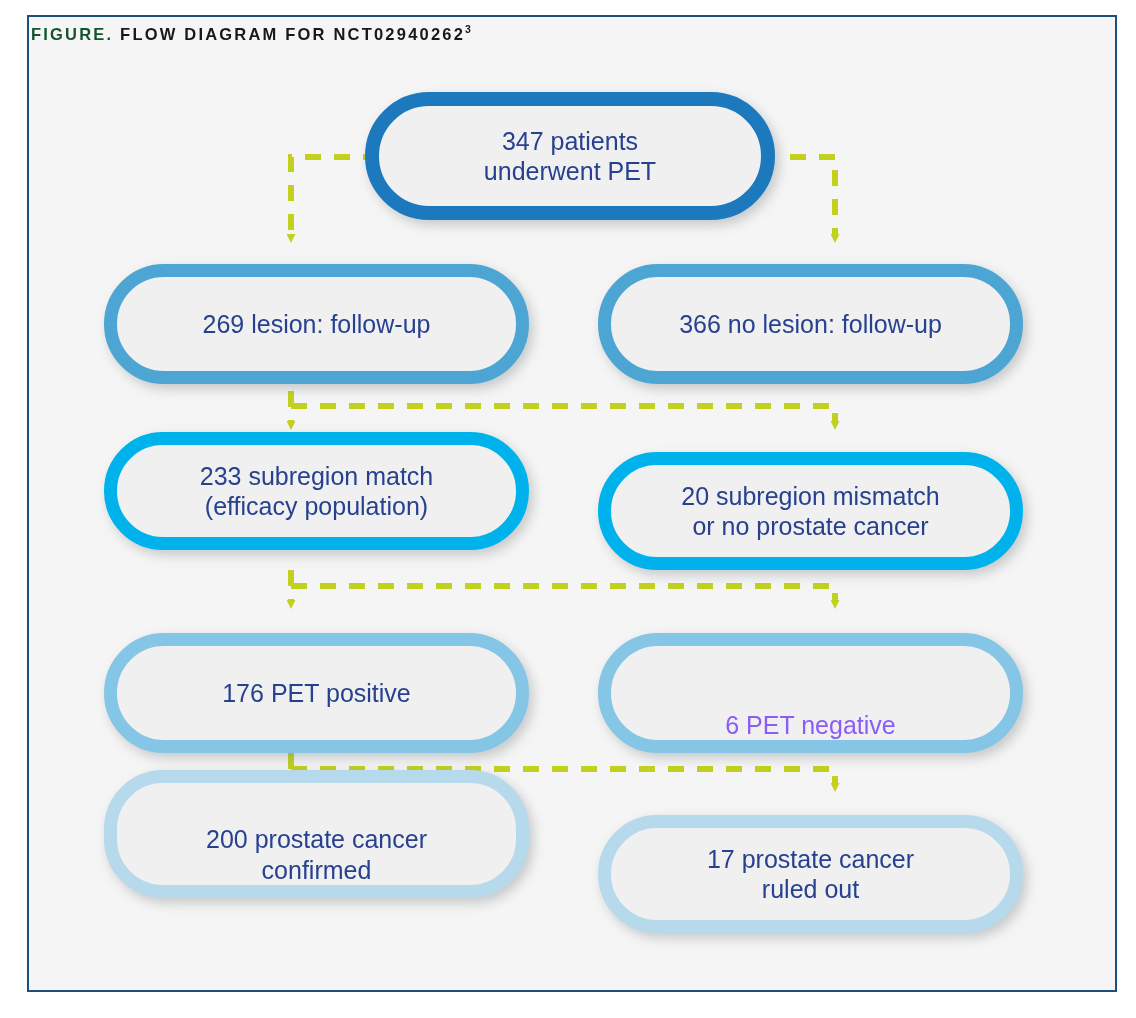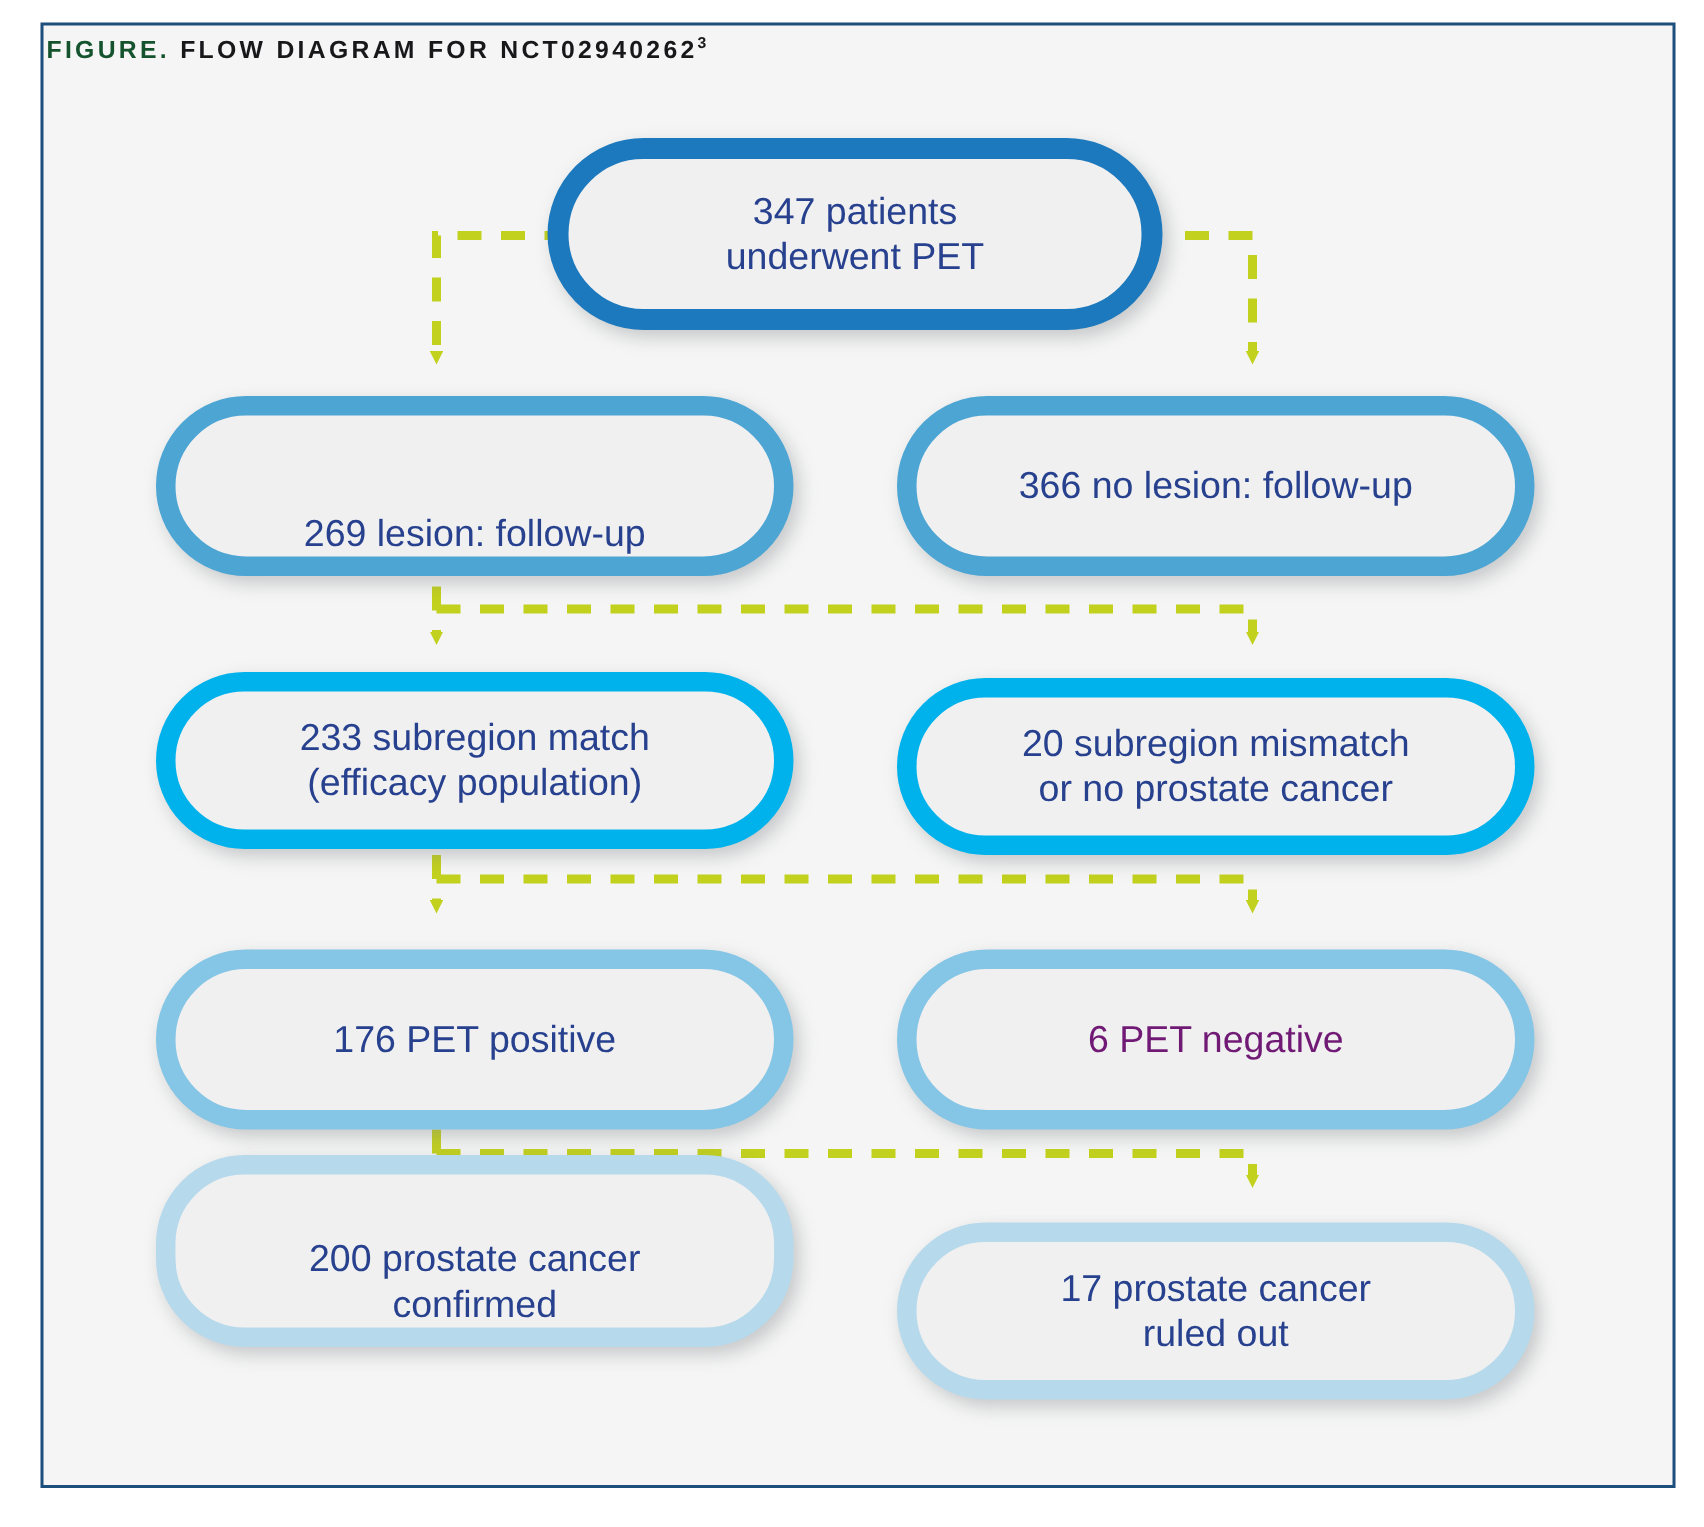--- a/index.html
+++ b/index.html
@@ -78,21 +78,21 @@
     white-space: pre-line;
   }
 
   
   .tier-1 { border-color: #1d79bd; border-width: 14px; }
   .tier-2 { border-color: #4da5d4; border-width: 13px; }
   .tier-3 { border-color: #00b2ec; border-width: 13px; }
   .tier-4 { border-color: #85c5e5; border-width: 13px; }
   .tier-5 { border-color: #b7d9ec; border-width: 13px; }
 
-  .dark-text { color: #701a75; }
+  .dark-text { color: #8b5cf6; align-items: flex-end; }
 </style>
 </head>
 <body>
 
 <div id="figure-frame"></div>
 
 <div id="figure-caption"><span class="cap-label">FIGURE.</span><span class="cap-title"> FLOW DIAGRAM FOR NCT02940262</span><span class="cap-sup">3</span></div>
 
 <svg id="connectors" viewBox="0 0 1136 1018" xmlns="http://www.w3.org/2000/svg">
   <defs>
@@ -132,29 +132,29 @@
   <g>
     <path d="M291,769 L835,769 L835,784" fill="none" stroke="#c2d11d" stroke-width="6" stroke-dasharray="16,13" marker-end="url(#arrowGreen)"></path>
   </g>
 </svg>
 
 <div class="node tier-1" style="left:365px; top:92px; width:410px; height:128px; border-radius:64px;">
   <span class="node-text">347 patients
 underwent PET</span>
 </div>
 
-<div class="node tier-2" style="left:104px; top:264px; width:425px; height:120px; border-radius:60px;align-items:flex-end;">
+<div class="node tier-2" style="left:104px; top:264px; width:425px; height:120px; border-radius:60px;">
   <span class="node-text">269 lesion: follow-up</span>
 </div>
 
 <div class="node tier-2" style="left:598px; top:264px; width:425px; height:120px; border-radius:60px;align-items:center;">
   <span class="node-text">366 no lesion: follow-up</span>
 </div>
 
-<div class="node tier-3" style="left:104px; top:448px; width:425px; height:118px; border-radius:59px;">
+<div class="node tier-3" style="left:104px; top:432px; width:425px; height:118px; border-radius:59px;">
   <span class="node-text">233 subregion match
 (efficacy population)</span>
 </div>
 
 <div class="node tier-3" style="left:598px; top:452px; width:425px; height:118px; border-radius:59px;">
   <span class="node-text">20 subregion mismatch
 or no prostate cancer</span>
 </div>
 
 <div class="node tier-4" style="left:104px; top:633px; width:425px; height:120px; border-radius:60px;">

